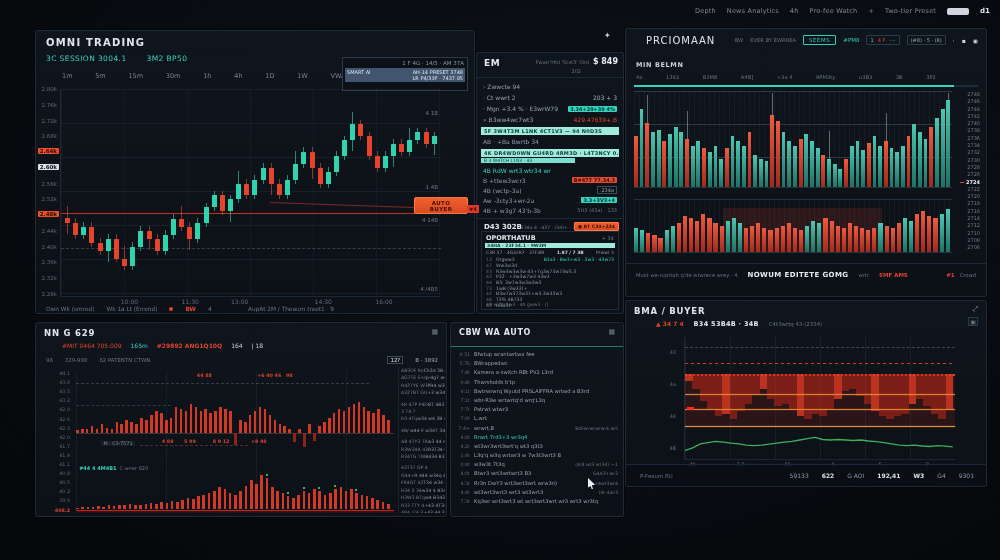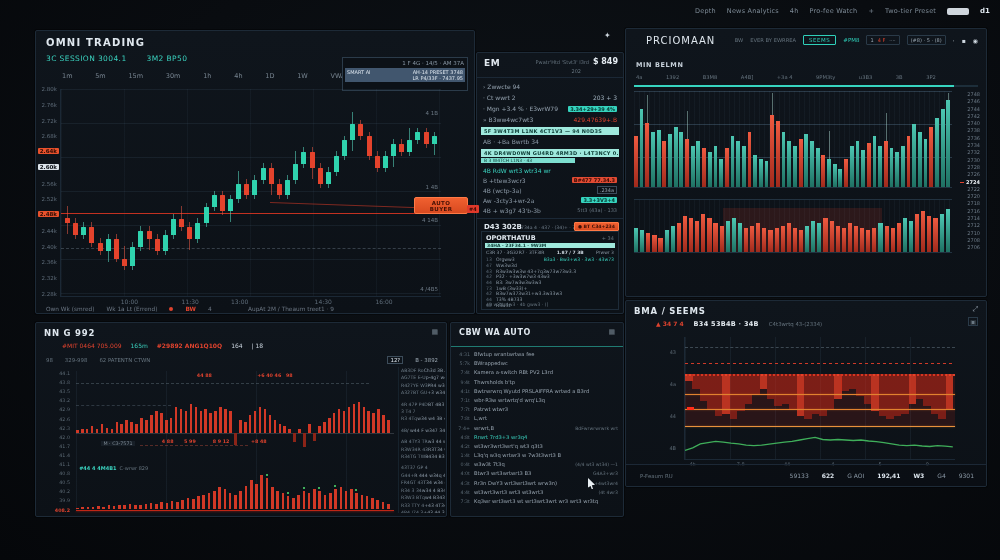--- a/index.html
+++ b/index.html
@@ -686,24 +686,36 @@
         <div class="lad-row">2722</div>
         <div class="lad-row">2720</div>
         <div class="lad-row">2718</div>
         <div class="lad-row">2716</div>
         <div class="lad-row">2714</div>
         <div class="lad-row">2712</div>
         <div class="lad-row">2710</div>
         <div class="lad-row">2708</div>
         <div class="lad-row">2706</div>
       </div>
+    <div class="pc-footer">
+      <div class="pc-fline">
+        <span class="pc-gray">Must we-ruprtah q'de wtwrece wrey · 4</span>
+        <span class="pc-fbold">NOWUM EDITETE GOMG</span>
+        <span class="pc-gray">wrtr</span>
+        <span class="pc-fred">SMF AMS</span>
+        <span class="pc-fright">
+          <span class="pc-fred">#1</span>
+          <span class="pc-gray">Crowd</span>
+        </span>
+      </div>
+    </div>
   </section>
 
   <section class="panel pd">
-    <div class="pd-title">NN G 992</div>
+    <div class="pd-title">NN G 629</div>
     <div class="pd-icon">▦</div>
     <div class="pd-stats">
         <span class="pd-stat red">#MIT 0464 705.009</span>
         <span class="pd-stat teal">165m</span>
         <span class="pd-stat redb">#29892 ANG1Q10Q</span>
         <span class="pd-stat white">164</span>
         <span class="pd-stat white">| 18</span>
       </div>
     <div class="pd-ctl">
       <span style="display:flex;gap:12px;">
@@ -1042,21 +1054,21 @@
         </div>
         <div class="pe-row">
           <span class="n">7:3t</span>
           <span class="t">Kq3wr wrt3wrt3 wt wrt3wrt3wrt wr3 wrt3 wr3tq</span>
         </div>
       </div>
   </section>
   <div class="cursor"></div>
 
   <section class="panel pf">
-    <div class="pf-title">BMA / SEEMS</div>
+    <div class="pf-title">BMA / BUYER</div>
     <div class="pf-ico1">⤢</div>
     <div class="pf-ico2">▣</div>
     <div class="pf-sub">
       <span class="pf-sub-red">▲ 34 7 4</span>
       <span class="pf-sub-bold">B34 53B4B · 34B</span>
       <span class="pf-sub-gray">C4t3wrtq 43-(2334)</span>
     </div>
     <div class="pf-yaxis">
         <span class="pf-ylab" style="top: 12px;">43</span>
         <span class="pf-ylab" style="top: 44px;">4a</span>

